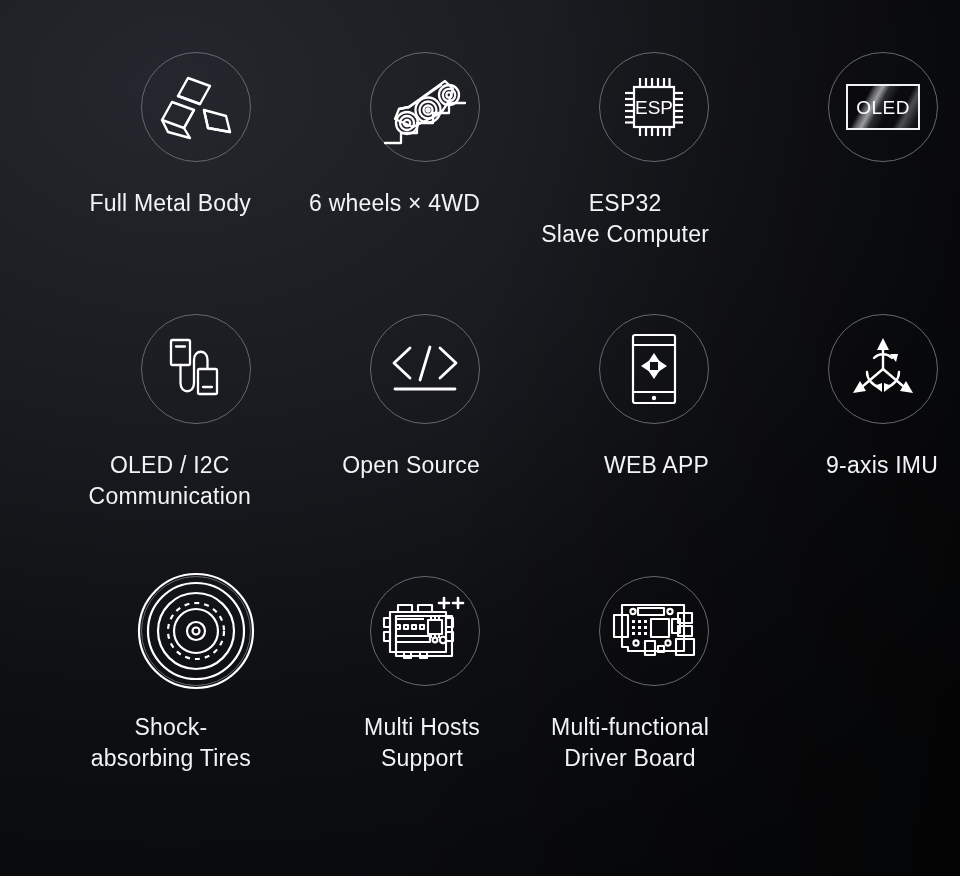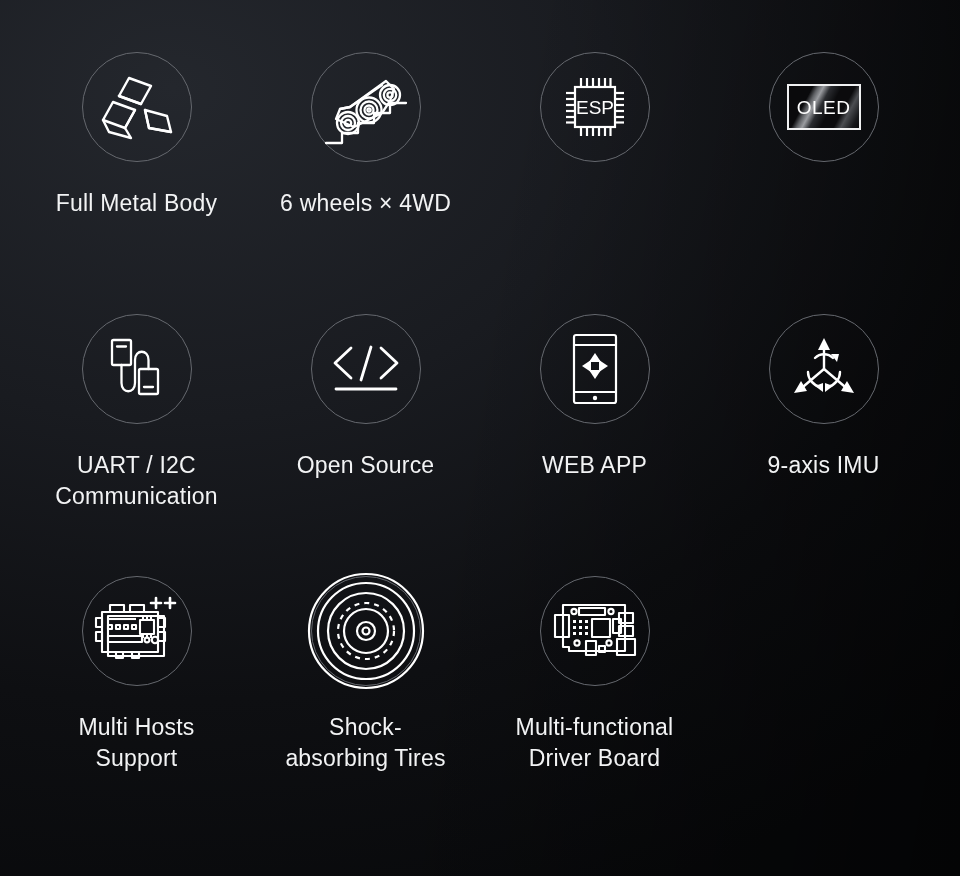--- a/index.html
+++ b/index.html
@@ -40,21 +40,21 @@
     grid-template-rows: repeat(3, 1fr);
     width: 960px;
     height: 876px;
     box-sizing: border-box;
     padding: 52px 22px 38px 22px;
   }
 
   .cell {
     display: flex;
     flex-direction: column;
-    align-items: center;
+    align-items: flex-end;
     justify-content: flex-start;
   }
 
   .icon-circle {
     width: 110px;
     height: 110px;
     border-radius: 50%;
     border: 1.5px solid #65686e;
     display: flex;
     align-items: center;
@@ -182,20 +182,22 @@
 
           <line x1="53" y1="19" x2="62" y2="19"></line>
           <line x1="53" y1="25" x2="62" y2="25"></line>
           <line x1="53" y1="31" x2="62" y2="31"></line>
           <line x1="53" y1="37" x2="62" y2="37"></line>
           <line x1="53" y1="43" x2="62" y2="43"></line>
           <line x1="53" y1="48.5" x2="62" y2="48.5"></line>
           <text x="33" y="40" font-family="Liberation Sans, sans-serif" font-size="19" font-weight="400" fill="#ffffff" stroke="none" text-anchor="middle">ESP</text>
         </svg>
       </div>
+      <div class="label">ESP32
+Slave Computer</div>
     </div>
 
     <div class="cell">
       <div class="icon-circle">
         <div class="oled-plate">
           <span>OLED</span>
         </div>
       </div>
     </div>
 
@@ -205,21 +207,21 @@
 
           <rect x="7" y="4" width="19" height="25" rx="1.5"></rect>
           <line x1="12" y1="10.5" x2="21" y2="10.5"></line>
 
           <path d="M16.5 29 L16.5 47 C16.5 58 30 58 30 47 L30 24 C30 13 43.5 13 43.5 24 L43.5 33"></path>
 
           <rect x="34" y="33" width="19" height="25" rx="1.5"></rect>
           <line x1="39" y1="51" x2="48" y2="51"></line>
         </svg>
       </div>
-      <div class="label">UART / I2C
+      <div class="label">OLED / I2C
 Communication</div>
     </div>
 
     <div class="cell">
       <div class="icon-circle">
         <svg width="70" height="50" viewBox="0 0 70 50" fill="none" stroke="#ffffff" stroke-width="2.8" stroke-linecap="round" stroke-linejoin="round">
           <polyline points="20,4 4,19 20,34"></polyline>
           <polyline points="50,4 66,19 50,34"></polyline>
           <line x1="40" y1="3" x2="30" y2="36"></line>
           <line x1="5" y1="45" x2="65" y2="45"></line>
@@ -269,20 +271,36 @@
           <g fill="#ffffff" stroke="none">
               <polygon points="36,56 28,50 36,47"></polygon>
             </g>
           <path d="M53 36 C53 43 48 49 41 51"></path>
           <g fill="#ffffff" stroke="none">
               <polygon points="38,56 46,50 38,47"></polygon>
             </g>
         </svg>
       </div>
       <div class="label">9-axis IMU</div>
+    </div>
+
+    <div class="cell">
+      <div class="icon-circle">
+        <svg width="120" height="120" viewBox="0 0 120 120" fill="none" stroke="#ffffff" stroke-width="2.2">
+          <circle cx="60" cy="60" r="57"></circle>
+          <circle cx="60" cy="60" r="48"></circle>
+          <circle cx="60" cy="60" r="38"></circle>
+          <circle cx="60" cy="60" r="28" stroke-dasharray="5 5"></circle>
+          <circle cx="60" cy="60" r="22"></circle>
+          <circle cx="60" cy="60" r="9"></circle>
+          <circle cx="60" cy="60" r="3.5"></circle>
+        </svg>
+      </div>
+      <div class="label">Shock-
+absorbing Tires</div>
     </div>
 
     <div class="cell">
       <div class="icon-circle">
         <svg width="86" height="70" viewBox="0 0 86 70" fill="none" stroke="#ffffff" stroke-width="2.1" stroke-linejoin="round">
 
           <path d="M14 20 L14 60 L70 60 L70 20 Z"></path>
 
           <path d="M8 16 L8 56 L64 56 L64 16 Z"></path>
 
@@ -318,36 +336,20 @@
           <g stroke-width="2.6" stroke-linecap="round">
             <line x1="62" y1="2" x2="62" y2="12"></line>
             <line x1="57" y1="7" x2="67" y2="7"></line>
             <line x1="76" y1="2" x2="76" y2="12"></line>
             <line x1="71" y1="7" x2="81" y2="7"></line>
           </g>
         </svg>
       </div>
       <div class="label">Multi Hosts
 Support</div>
-    </div>
-
-    <div class="cell">
-      <div class="icon-circle">
-        <svg width="120" height="120" viewBox="0 0 120 120" fill="none" stroke="#ffffff" stroke-width="2.2">
-          <circle cx="60" cy="60" r="57"></circle>
-          <circle cx="60" cy="60" r="48"></circle>
-          <circle cx="60" cy="60" r="38"></circle>
-          <circle cx="60" cy="60" r="28" stroke-dasharray="5 5"></circle>
-          <circle cx="60" cy="60" r="22"></circle>
-          <circle cx="60" cy="60" r="9"></circle>
-          <circle cx="60" cy="60" r="3.5"></circle>
-        </svg>
-      </div>
-      <div class="label">Shock-
-absorbing Tires</div>
     </div>
 
     <div class="cell">
       <div class="icon-circle">
         <svg width="84" height="64" viewBox="0 0 84 64" fill="none" stroke="#ffffff" stroke-width="2.1" stroke-linejoin="round">
 
           <path d="M10 6 L72 6 L72 52 L16 52 L16 48 L10 48 Z"></path>
 
           <rect x="2" y="16" width="14" height="22"></rect>
 

